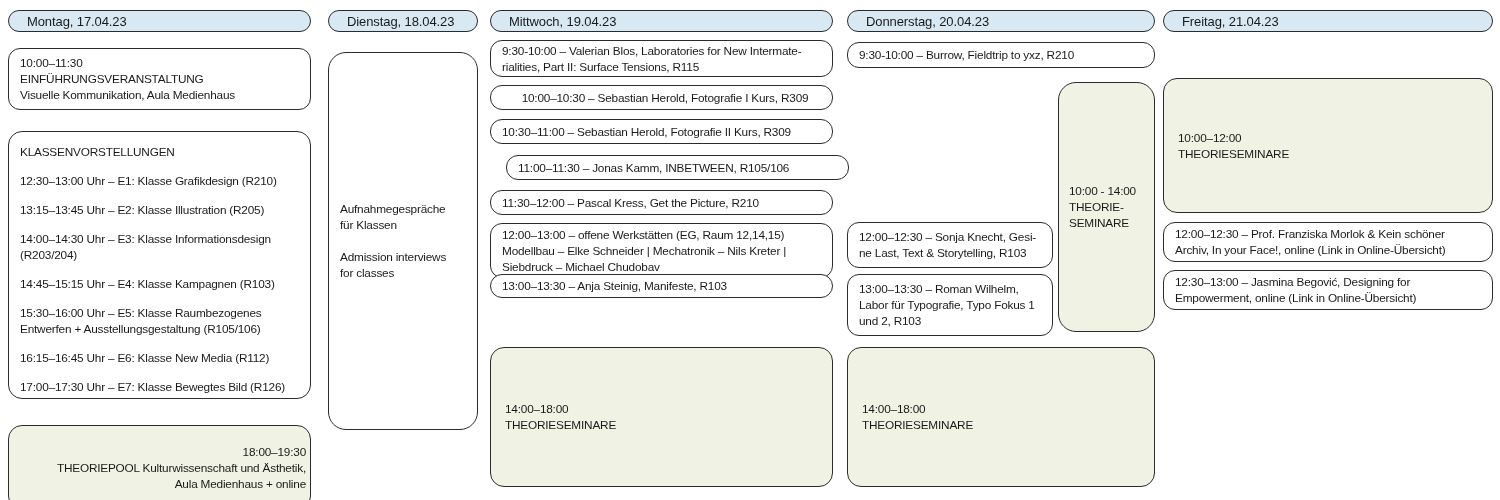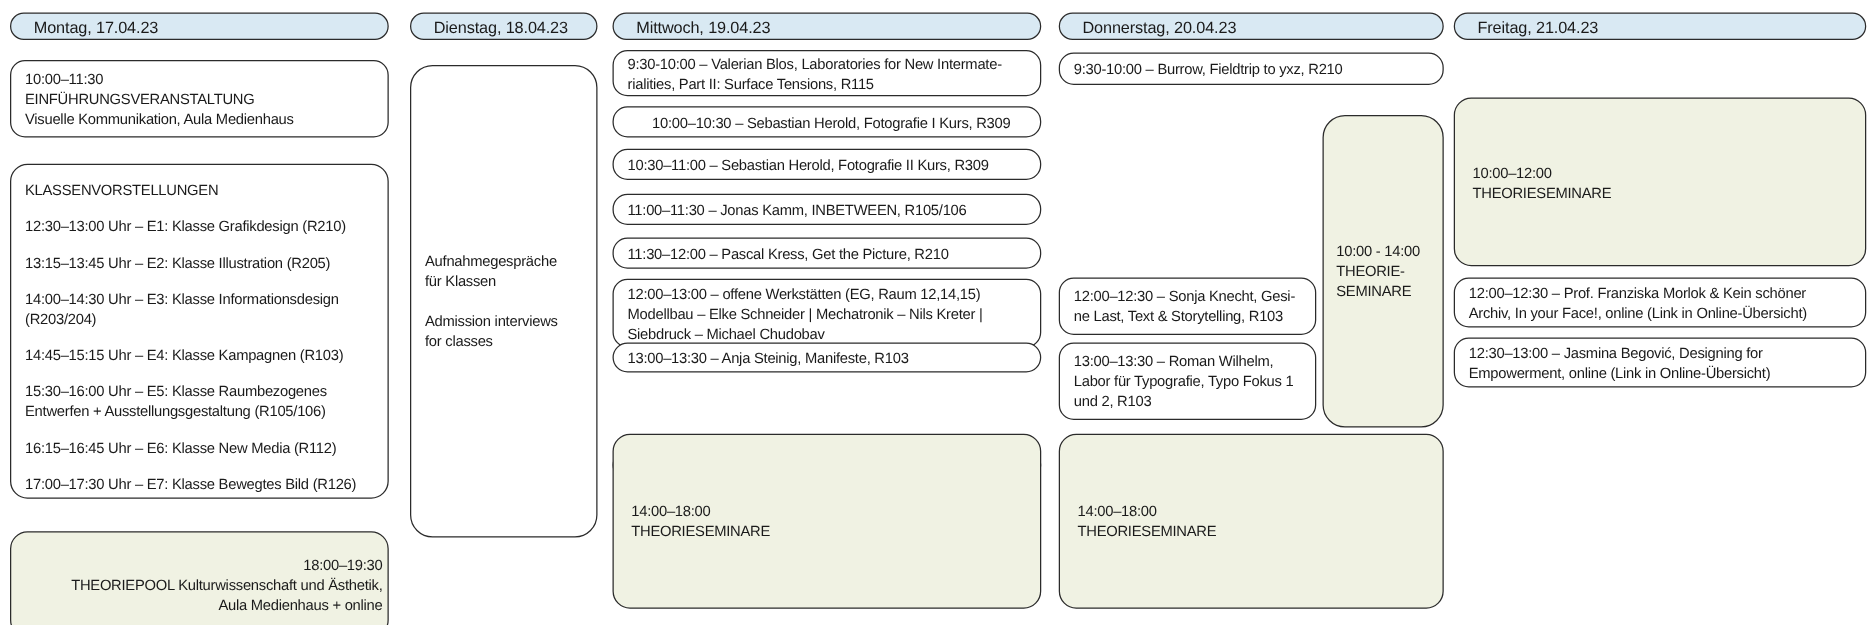--- a/index.html
+++ b/index.html
@@ -73,21 +73,21 @@
   <div class="box" style="left:490px;top:40px;width:343px;height:37px;">
     <div class="txt">9:30-10:00 – Valerian Blos, Laboratories for New Intermate-
 rialities, Part II: Surface Tensions, R115</div>
   </div>
   <div class="box" style="left:490px;top:85px;width:343px;height:25px;text-align:center;">
     <div class="txt">10:00–10:30 – Sebastian Herold, Fotografie I Kurs, R309</div>
   </div>
   <div class="box" style="left:490px;top:119px;width:343px;height:25px;">
     <div class="txt">10:30–11:00 – Sebastian Herold, Fotografie II Kurs, R309</div>
   </div>
-  <div class="box" style="left:490px;top:155px;width:343px;height:25px;">
+  <div class="box" style="left:506px;top:155px;width:343px;height:25px;">
     <div class="txt">11:00–11:30 – Jonas Kamm, INBETWEEN, R105/106</div>
   </div>
   <div class="box" style="left:490px;top:190px;width:343px;height:25px;">
     <div class="txt">11:30–12:00 – Pascal Kress, Get the Picture, R210</div>
   </div>
   <div class="box" style="left:490px;top:223px;width:343px;height:55px;">
     <div class="txt">12:00–13:00 – offene Werkstätten (EG, Raum 12,14,15)
 Modellbau – Elke Schneider | Mechatronik – Nils Kreter |
 Siebdruck – Michael Chudobav</div>
   </div>
@@ -112,21 +112,21 @@
   </div>
   <div class="box" style="left:847px;top:274px;width:206px;height:62px;">
     <div class="txt">13:00–13:30 – Roman Wilhelm,
 Labor für Typografie, Typo Fokus 1
 und 2, R103</div>
   </div>
   <div class="box green r14 pad14" style="left:847px;top:347px;width:308px;height:140px;">
     <div class="txt">14:00–18:00
 THEORIESEMINARE</div>
   </div>
-  <div class="box green r18" style="left:1058px;top:82px;width:97px;height:250px;padding-left:10px;margin-top:10px;">
+  <div class="box green r18" style="left:1058px;top:82px;width:97px;height:250px;padding-left:10px;">
     <div class="txt">10:00 - 14:00
 THEORIE-
 SEMINARE</div>
   </div>
 
   <div class="hdr" style="left:1163px;top:10px;width:330px;">Freitag, 21.04.23</div>
   <div class="box green r14 pad14" style="left:1163px;top:78px;width:330px;height:135px;">
     <div class="txt">10:00–12:00
 THEORIESEMINARE</div>
   </div>

